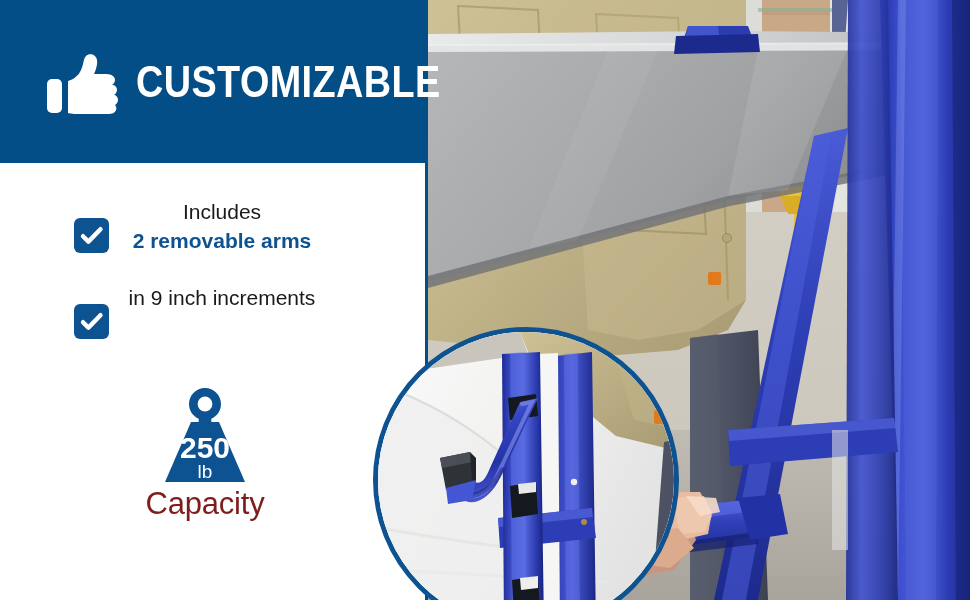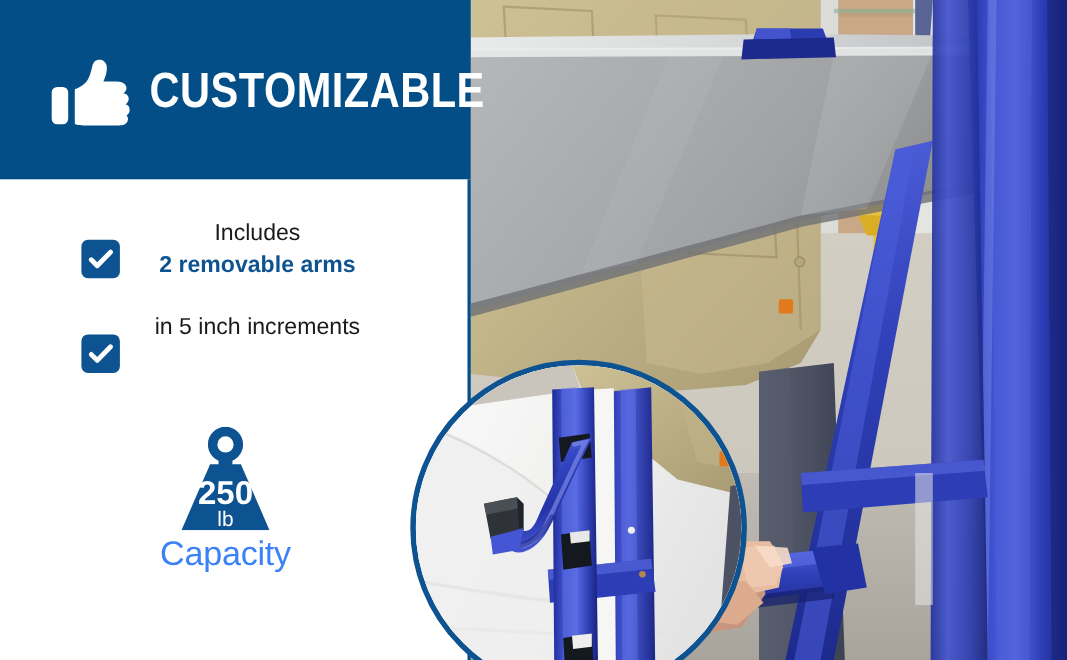--- a/index.html
+++ b/index.html
@@ -67,21 +67,21 @@
   #feature-list {
     position: absolute;
     left: 0; top: 198px;
     width: 428px;
   }
   .feature-row {
     position: relative;
     display: flex;
     align-items: flex-start;
     margin-bottom: 28px;
-    padding-left: 48px;
+    padding-left: 36px;
   }
   .check-box {
     position: absolute;
     left: 74px; top: 20px;
     width: 35px; height: 35px;
     background: #0d5291;
     border-radius: 6px;
     flex: 0 0 auto;
   }
   .check-box svg {
@@ -108,21 +108,21 @@
     position: absolute;
     left: 0; top: 388px;
     width: 410px;
     display: flex;
     flex-direction: column;
     align-items: center;
   }
   #weight-icon { width: 104px; height: 94px; }
   #weight-icon svg { display: block; width: 104px; height: 94px; }
   #capacity-word {
-    color: #3b82f6;
+    color: #7f1d1d;
     font-size: 31px;
     line-height: 1.05;
     margin-top: 6px;
     letter-spacing: -0.2px;
   }
   #capacity-sub {
     color: #0d5291;
     font-size: 26px;
     font-weight: bold;
     line-height: 1.1;
@@ -327,21 +327,21 @@
         </div>
       </div>
 
       <div class="feature-row">
         <span class="check-box">
           <svg viewBox="0 0 35 35" aria-hidden="true">
             <path d="M9 18.2 L14.4 23.6 L26.5 11.2" fill="none" stroke="#ffffff" stroke-width="4.4" stroke-linecap="round" stroke-linejoin="round"></path>
           </svg>
         </span>
         <div class="feature-text">
-          <span class="line"><span class="plain">in 5 inch increments</span></span>
+          <span class="line"><span class="plain">in 9 inch increments</span></span>
         </div>
       </div>
 
     </div>
 
     <div id="capacity-badge">
       <div id="weight-icon">
         <svg viewBox="0 0 104 94" aria-hidden="true">
           <path d="M52 0 C43.2 0 36 7.2 36 16 C36 22.6 40 28.3 45.7 30.8 L45.7 36 L58.3 36
                    L58.3 30.8 C64 28.3 68 22.6 68 16 C68 7.2 60.8 0 52 0 Z" fill="#0d5291"></path>

